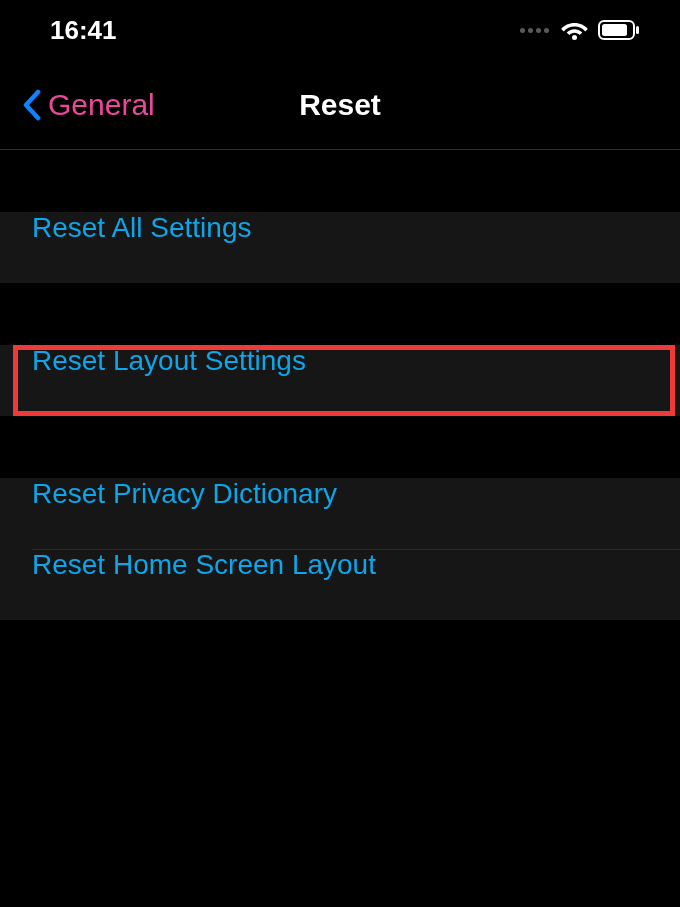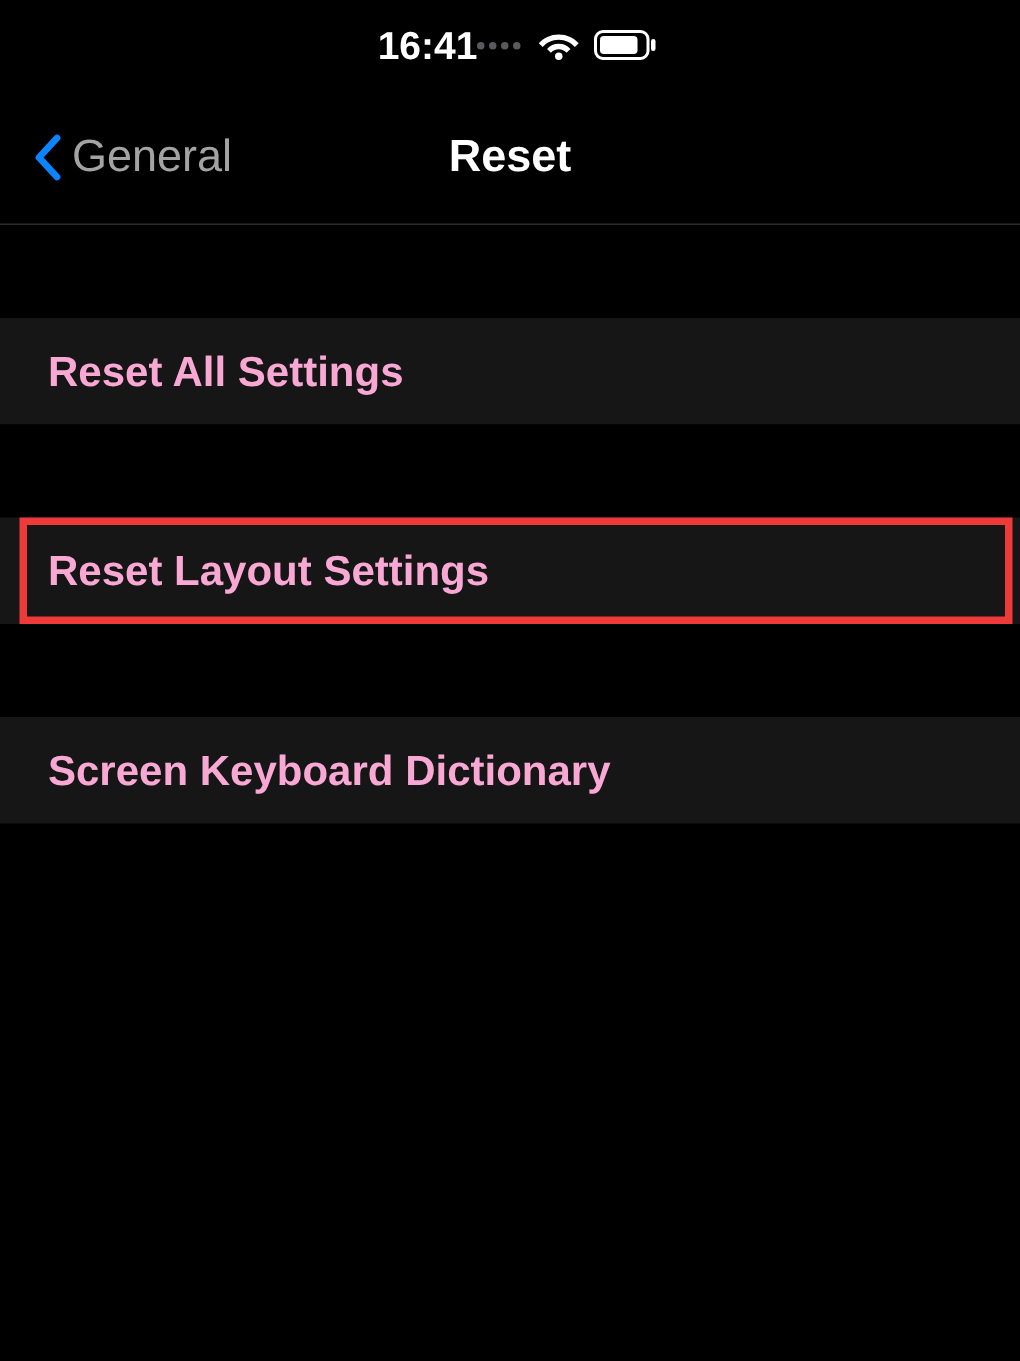--- a/index.html
+++ b/index.html
@@ -14,21 +14,21 @@
       background: #000000;
       font-family: -apple-system, BlinkMacSystemFont, "Helvetica Neue", Arial, sans-serif;
       color: #ffffff;
       overflow: hidden;
       position: relative;
     }
     .status-bar {
       height: 60px;
       display: flex;
       align-items: center;
-      justify-content: center;
+      justify-content: space-between;
       padding: 0 40px 0 50px;
     }
     .status-time {
       font-size: 26px;
       font-weight: 600;
       color: #ffffff;
     }
     .status-right {
       display: flex;
       align-items: center;
@@ -57,21 +57,21 @@
       display: flex;
       align-items: center;
       position: relative;
       border-bottom: 1px solid #2c2c2e;
       padding: 0 22px;
     }
     .back-button {
       display: flex;
       align-items: center;
       gap: 6px;
-      color: #a3a3a3;
+      color: #ec4899;
       font-size: 30px;
       font-weight: 400;
       cursor: pointer;
     }
     .back-chevron svg {
       display: block;
     }
     .nav-title {
       position: absolute;
       left: 50%;
@@ -83,25 +83,25 @@
     .group-spacer {
       height: 62px;
       background: #000000;
     }
     .group {
       background: #161616;
     }
     .row {
       height: 71px;
       display: flex;
-      align-items: center;
+      align-items: flex-start;
       padding: 0 32px;
       font-size: 28px;
-      font-weight: 700;
-      color: #f9a8d4;
+      font-weight: 400;
+      color: #0ea5e9;
       cursor: pointer;
       position: relative;
     }
     .row + .row::before {
       content: "";
       position: absolute;
       top: 0;
       left: 32px;
       right: 0;
       height: 1px;
@@ -178,15 +178,18 @@
       <span>Reset Layout Settings</span>
     </div>
   </div>
   <div class="highlight-border"></div>
 </div>
 
 <div class="group-spacer"></div>
 
 <div class="group">
   <div class="row">
-    <span>Screen Keyboard Dictionary</span>
+    <span>Reset Privacy Dictionary</span>
+  </div>
+  <div class="row">
+    <span>Reset Home Screen Layout</span>
   </div>
 </div>
 
 </body></html>

